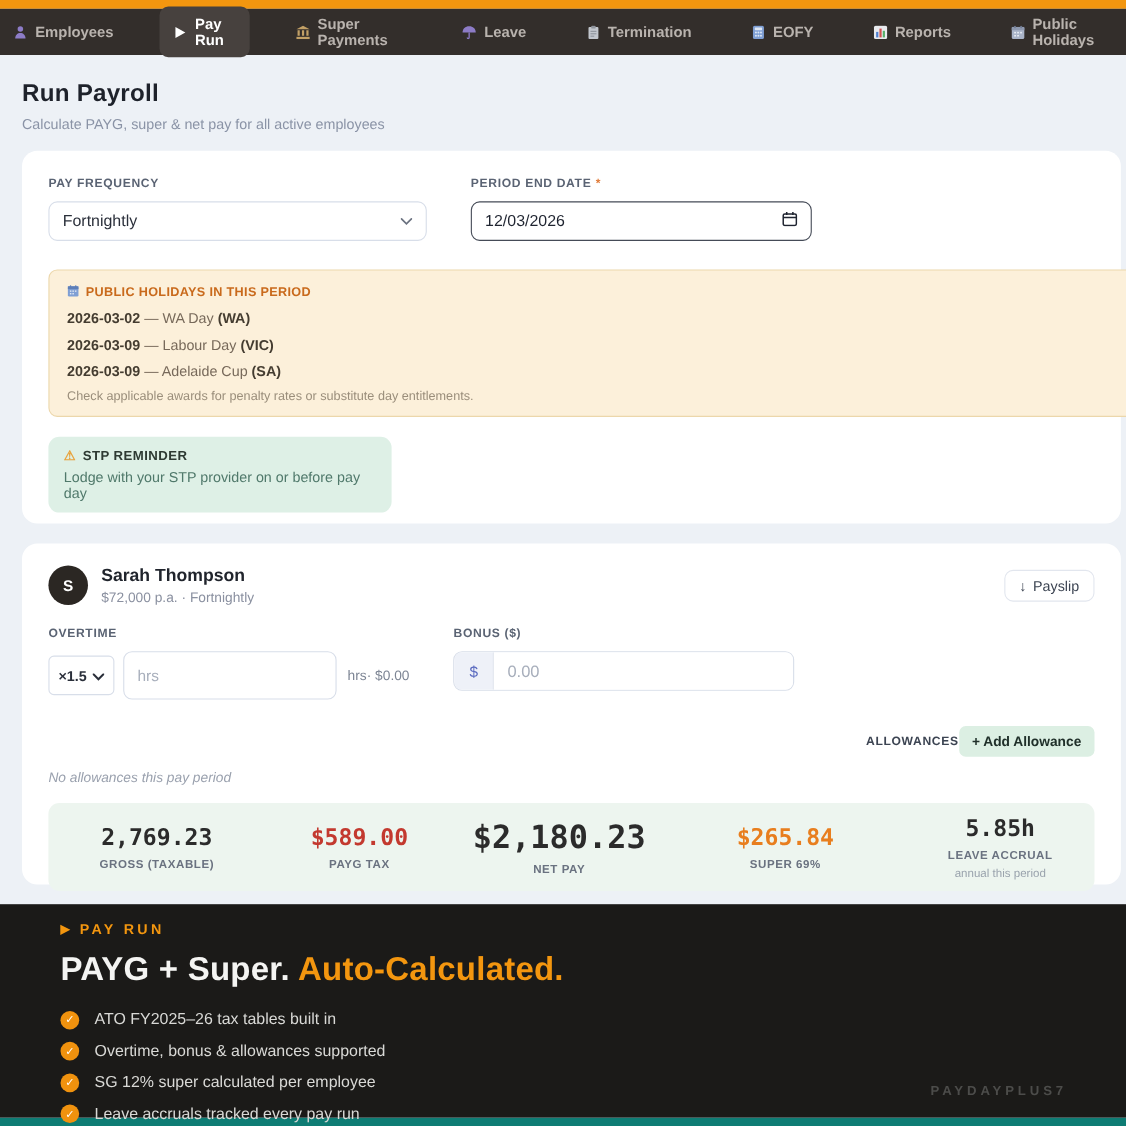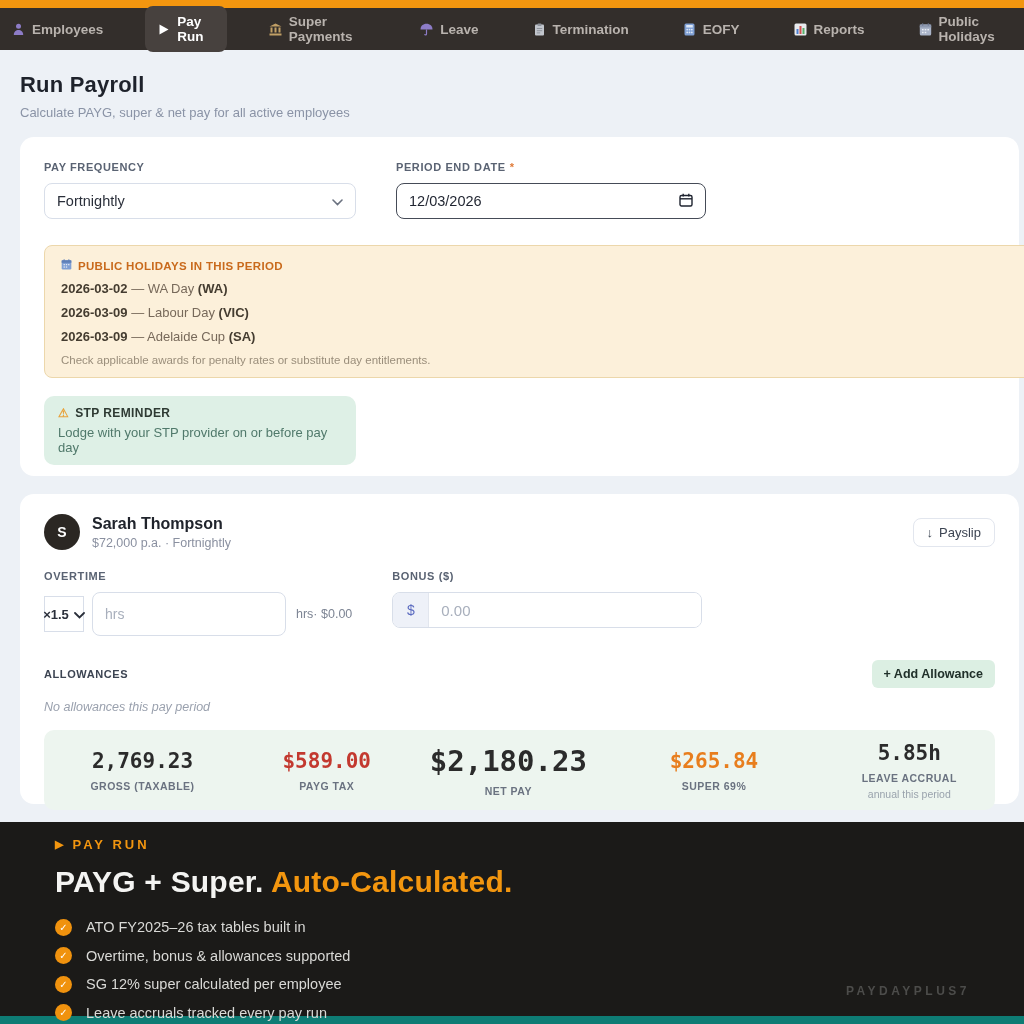--- a/index.html
+++ b/index.html
@@ -22,21 +22,21 @@
 
   .card { background:#FFFFFF; border-radius:14px; margin-right:5px; }
   .card1 { margin-top:17px; padding:24px; height:339px; }
   .card2 { margin-top:18px; padding:20px 24px; height:310px; }
 
   
   .form-row { display:flex; gap:40px; }
   .field-label { display:block; font-size:11px; font-weight:bold; letter-spacing:.6px; color:#5A6373; margin-bottom:10px; }
   .req { color:#E07B39; margin-left:4px; }
   .select-box, .date-box { height:36px; border-radius:8px; display:flex; align-items:center; justify-content:space-between; padding:0 12px; font-size:14.5px; cursor:pointer; background:#fff; }
-  .select-box { width:312px; border:1px solid #D8DEE9; color:#2A2F3A; }
+  .select-box { width:344px; border:1px solid #D8DEE9; color:#2A2F3A; }
   .date-box { width:310px; border:1.5px solid #454B57; color:#1F2430; font-weight:500; }
   .chev svg { width:11px; height:7px; }
 
   
   .holiday-box { margin-top:26px; width:1006px; background:#FCF0DA; border:1px solid #ECD7AB; border-radius:8px; padding:13px 16px 11px; }
   .holiday-title { display:flex; align-items:center; gap:6px; font-size:11.5px; font-weight:bold; letter-spacing:.3px; color:#C96A1C; }
   .holiday-row { margin-top:9px; font-size:13px; color:#77695A; }
   .holiday-date { font-weight:bold; color:#443C30; }
   .holiday-state { font-weight:bold; color:#443C30; }
   .holiday-note { margin-top:10px; font-size:11.5px; color:#9A8E7B; }
@@ -50,30 +50,30 @@
   
   .emp-head { display:flex; align-items:center; }
   .avatar { width:36px; height:36px; border-radius:50%; background:#2B2723; color:#fff; font-size:14px; font-weight:bold; display:flex; align-items:center; justify-content:center; }
   .emp-names { margin-left:12px; flex:1; }
   .emp-name { font-size:16px; font-weight:bold; color:#20242C; }
   .emp-meta { font-size:12.5px; color:#8A90A0; margin-top:3px; }
   .payslip-btn { display:flex; align-items:center; gap:6px; border:1px solid #E2E6EE; border-radius:8px; background:#fff; padding:6px 13px; font-size:13px; font-weight:500; color:#3C4452; cursor:pointer; }
 
   .inputs-row { display:flex; gap:40px; margin-top:20px; }
   .ot-controls { display:flex; align-items:center; gap:8px; }
-  .mult-select { height:36px; width:40px; border:1px solid #D8DEE9; border-radius:0; display:flex; align-items:center; justify-content:center; gap:5px; font-size:13px; font-weight:bold; color:#2A2F3A; cursor:pointer; background:#fff; }
+  .mult-select { height:36px; width:60px; border:1px solid #D8DEE9; border-radius:5px; display:flex; align-items:center; justify-content:center; gap:5px; font-size:13px; font-weight:bold; color:#2A2F3A; cursor:pointer; background:#fff; }
   .hrs-input { height:44px; width:194px; border:1px solid #D8DEE9; border-radius:8px; padding:0 12px; font-size:14px; color:#2A2F3A; font-family:"Liberation Sans",sans-serif; }
   .hrs-input::placeholder { color:#A8AFBC; }
   .ot-summary { font-size:12.5px; color:#7D8594; margin-left:2px; }
   .bonus-group { display:flex; width:310px; height:36px; border:1px solid #D8DEE9; border-radius:8px; overflow:hidden; background:#fff; }
   .bonus-prefix { width:36px; background:#EEF1F8; color:#5B6BC0; font-size:14px; display:flex; align-items:center; justify-content:center; border-right:1px solid #E2E6EE; }
   .bonus-input { flex:1; border:none; outline:none; padding:0 12px; font-size:15px; color:#2A2F3A; font-family:"Liberation Sans",sans-serif; }
   .bonus-input::placeholder { color:#A8AFBC; }
 
-  .allow-row { display:flex; align-items:center; justify-content:space-between; margin-top:24px; }
+  .allow-row { display:flex; align-items:center; justify-content:flex-end; margin-top:24px; }
   .allow-label { font-size:11px; font-weight:bold; letter-spacing:.6px; color:#3C4452; }
   .add-allow-btn { background:#DCEFE3; border:none; border-radius:6px; padding:7px 12px; font-size:12.5px; font-weight:bold; color:#20302A; cursor:pointer; font-family:"Liberation Sans",sans-serif; }
   .allow-empty { margin-top:12px; font-size:12.5px; font-style:italic; color:#9AA1AE; }
 
   .summary-strip { margin-top:16px; background:#EDF5EF; border-radius:10px; height:80px; display:flex; align-items:center; }
   .sum-col { display:flex; flex-direction:column; align-items:center; justify-content:center; }
   .c1{flex:1.15} .c2{flex:1} .c3{flex:1.12} .c4{flex:1.28} .c5{flex:1}
   .sum-val { font-family:"DejaVu Sans Mono", monospace; font-weight:bold; font-size:21px; color:#2B2B2B; }
   .sum-val.large { font-size:29px; }
   .sum-val.red { color:#C3392F; }

